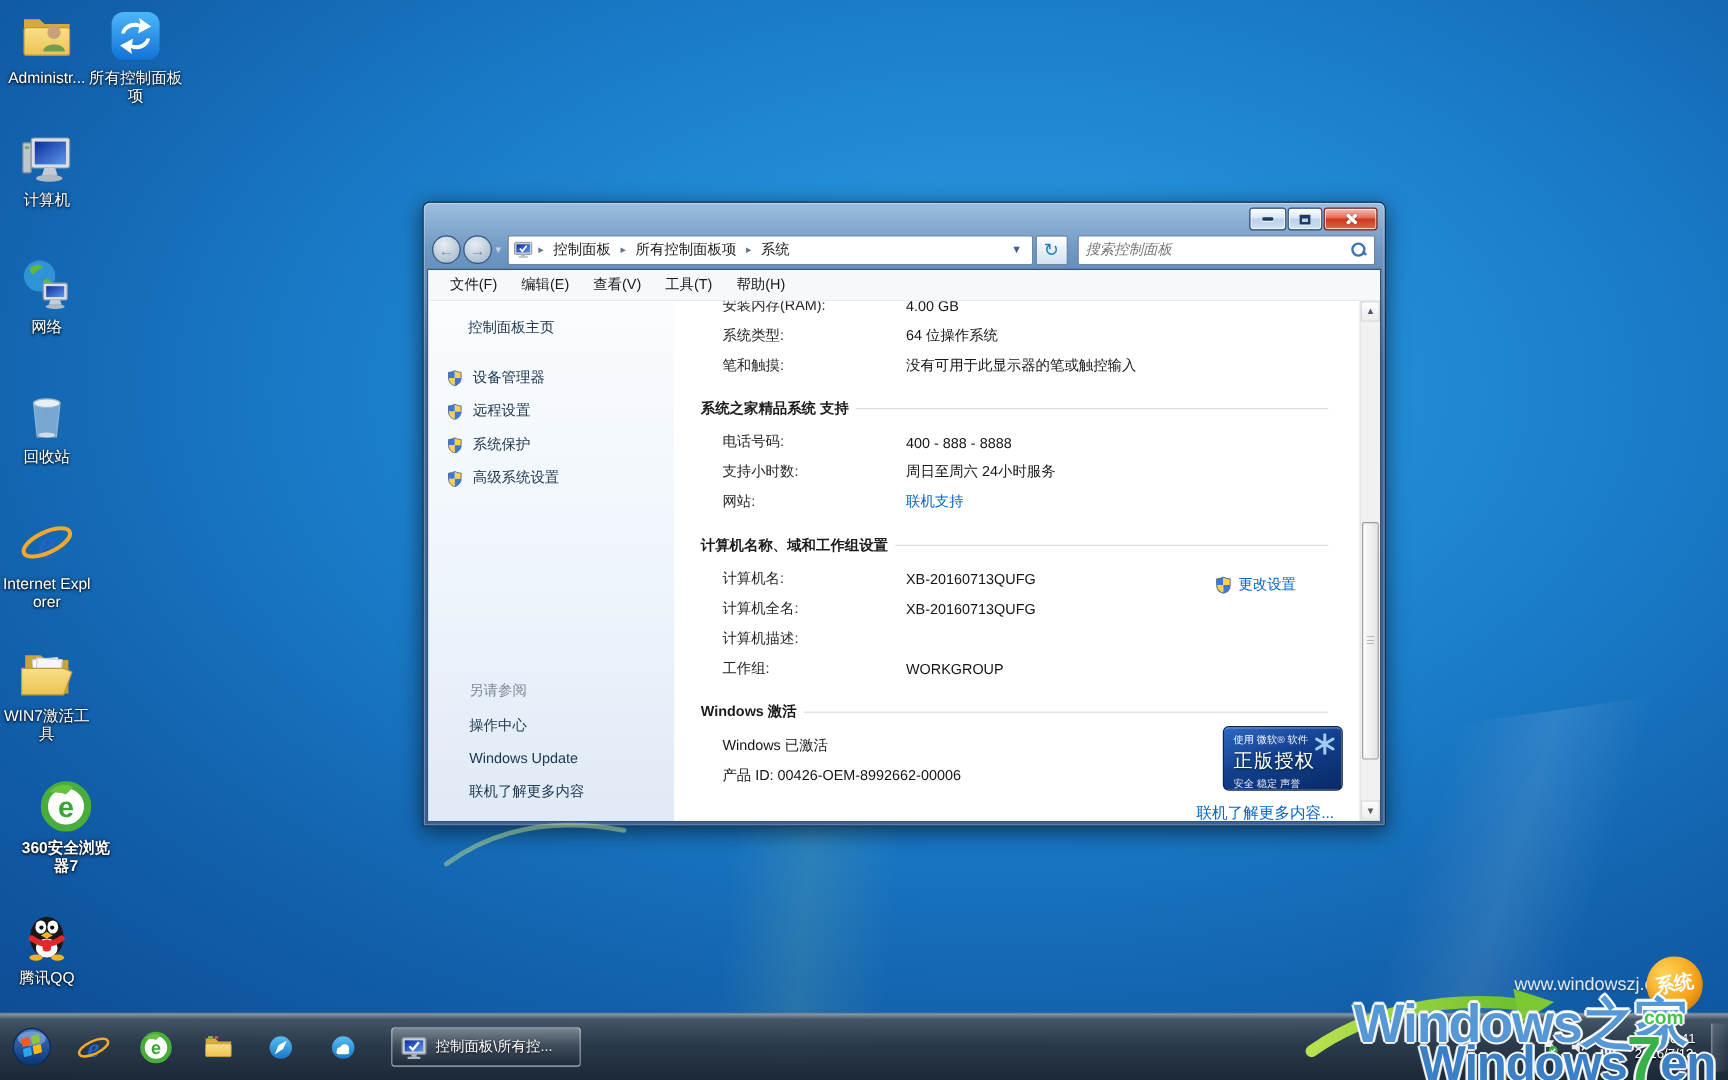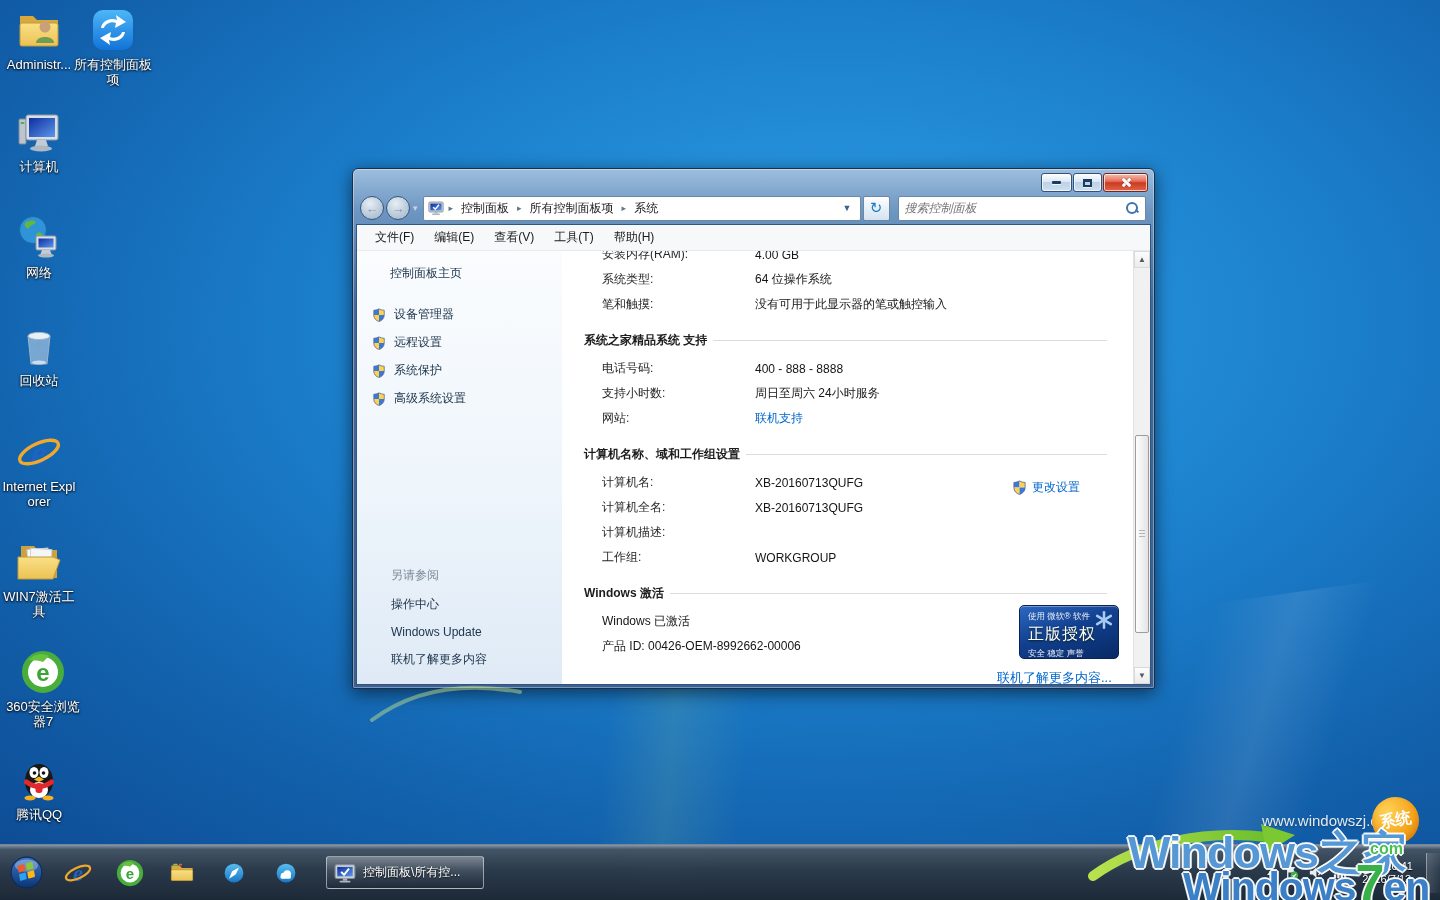--- a/index.html
+++ b/index.html
@@ -349,21 +349,21 @@
       <use href="#sym-ie"></use>
     </svg>
   <div class="lbl">Internet Explorer</div>
 </div>
 <div class="dicon" style="left:0px; top:538px;">
   <svg class="art">
       <use href="#sym-folder-open"></use>
     </svg>
   <div class="lbl">WIN7激活工具</div>
 </div>
-<div class="dicon" style="left:4px; top:648px;">
+<div class="dicon" style="left:16px; top:648px;font-weight:bold;">
   <svg class="art">
       <use href="#sym-360e"></use>
     </svg>
   <div class="lbl">360安全浏览器7</div>
 </div>
 <div class="dicon" style="left:0px; top:756px;">
   <svg class="art">
       <use href="#sym-qq"></use>
     </svg>
   <div class="lbl">腾讯QQ</div>

